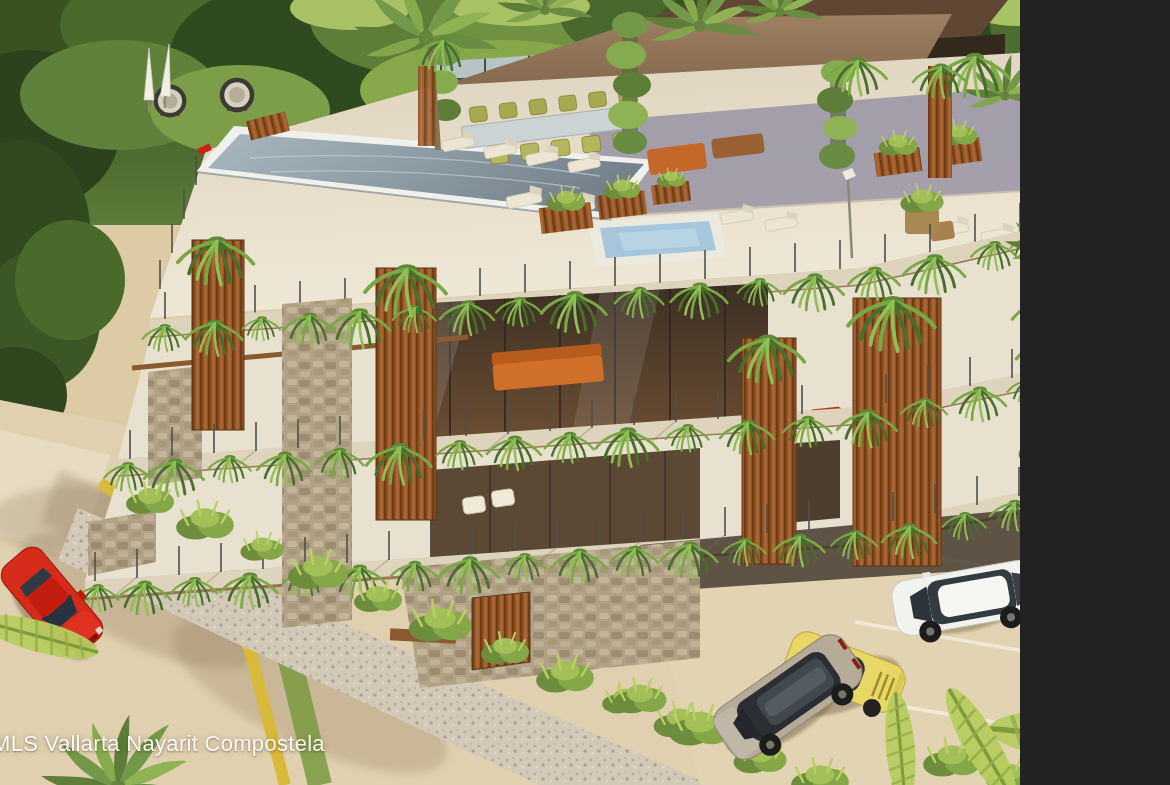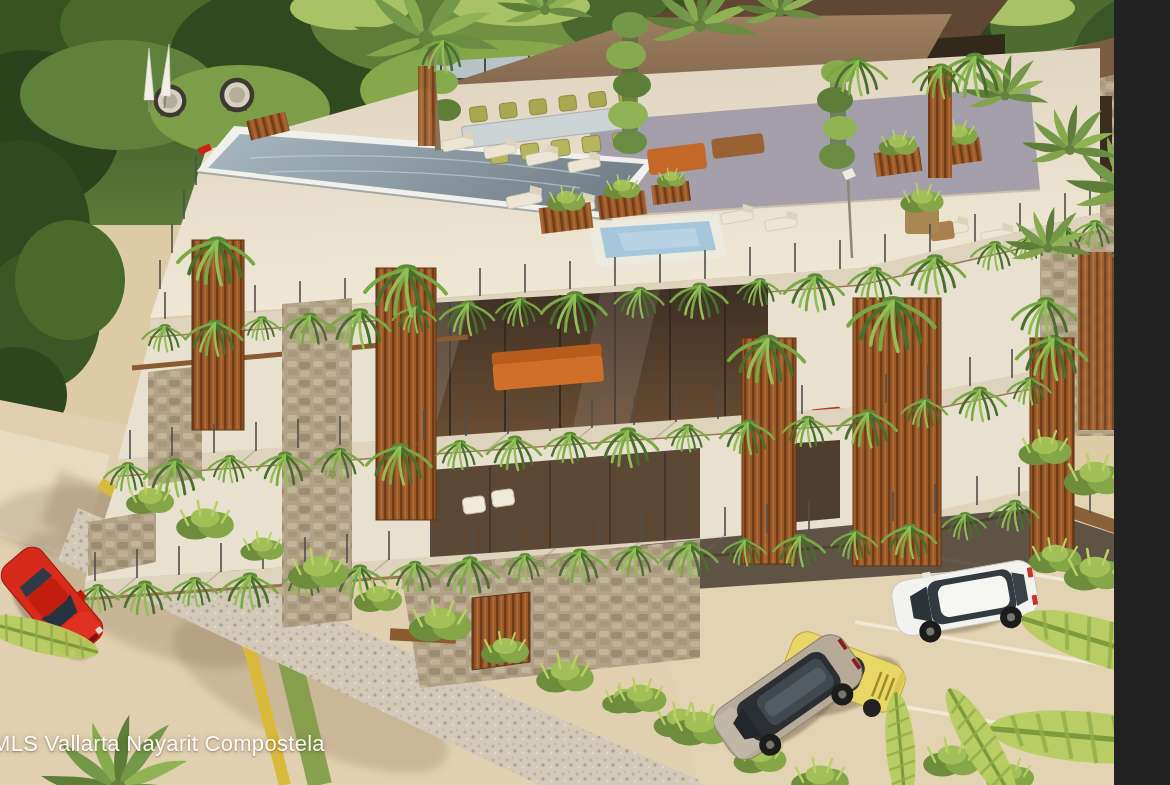--- a/index.html
+++ b/index.html
@@ -9,21 +9,21 @@
     --sand:#ddcba6; --sand-light:#e7d8b8; --gravel:#d2c9b8;
     --cream:#e9e1d0; --cream-shade:#d9cfba; --deck-shade:#9d99a7;
     --fascia:#ded3bd; --corten:#99582a; --corten-dark:#703d17;
     --stone:#b1a287; --roof-brown:#8d7052; --roof-dark:#5f4733;
     --glass:#b7c4c6; --pool-light:#a9b8c0; --pool-dark:#75828c;
     --jacuzzi:#a6c6dc; --terracotta:#bd5f2b;
     --accent-orange:#c4682a; --accent-red:#b23a22;
     --car-red:#d62a1a; --car-yellow:#e8d765; --car-white:#f2f2ee; --car-gray:#b6ab99;
     --flower-yellow:#d9b93a; --watermark-white:#ffffff;
   }
-  .scene{position:relative;width:1114px;height:785px;overflow:hidden;background:var(--sand);
+  .scene{position:relative;width:1020px;height:785px;overflow:hidden;background:var(--sand);
          font-family:"Liberation Sans",sans-serif;}
   .scene svg{position:absolute;left:0;top:0;display:block;}
   .watermark{position:absolute;left:-8px;top:731px;font-size:22px;letter-spacing:.3px;
     color:var(--watermark-white);opacity:.93;white-space:nowrap;
     text-shadow:0 1px 2px rgba(70,55,30,.55),0 0 7px rgba(90,70,40,.35);}
   .sk-f1{stroke:var(--fern);fill:none;stroke-width:2.6;stroke-linecap:round;}
   .sk-f2{stroke:var(--fern-light);fill:none;stroke-width:2.6;stroke-linecap:round;}
   .sk-f3{stroke:var(--fern-bright);fill:none;stroke-width:2.4;stroke-linecap:round;}
   .f-cream{fill:var(--cream);} .f-fascia{fill:var(--fascia);}
   .f-deckshade{fill:var(--deck-shade);} .f-jac{fill:var(--jacuzzi);} .f-terr{fill:var(--terracotta);}

